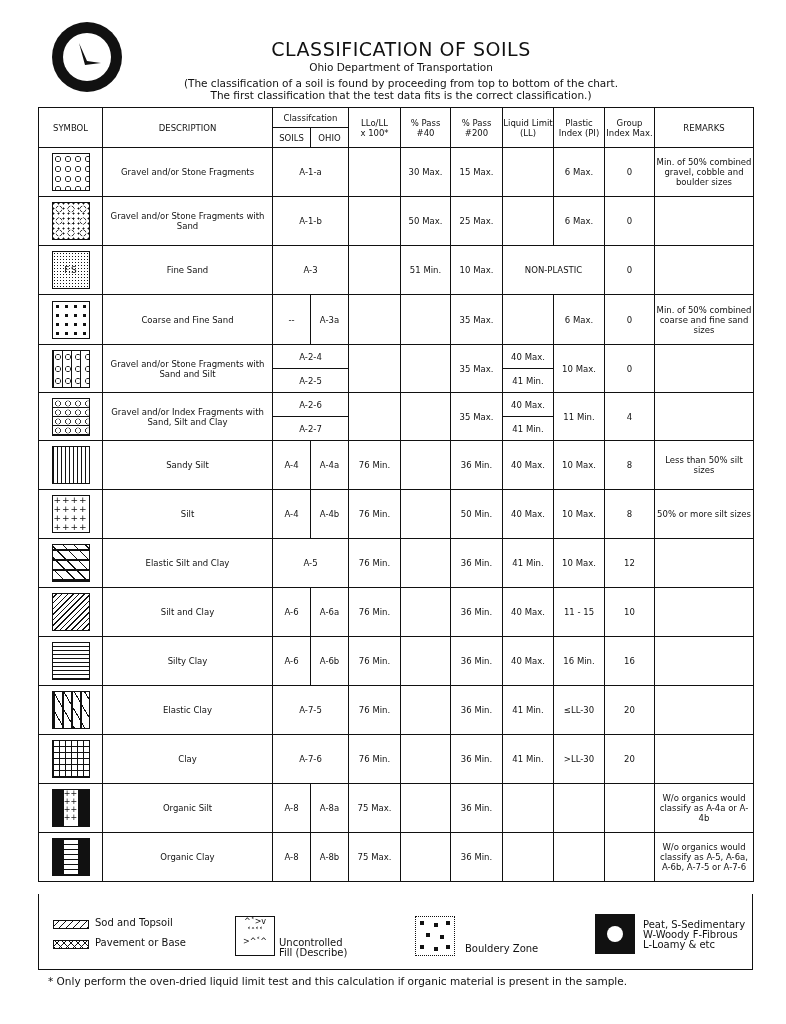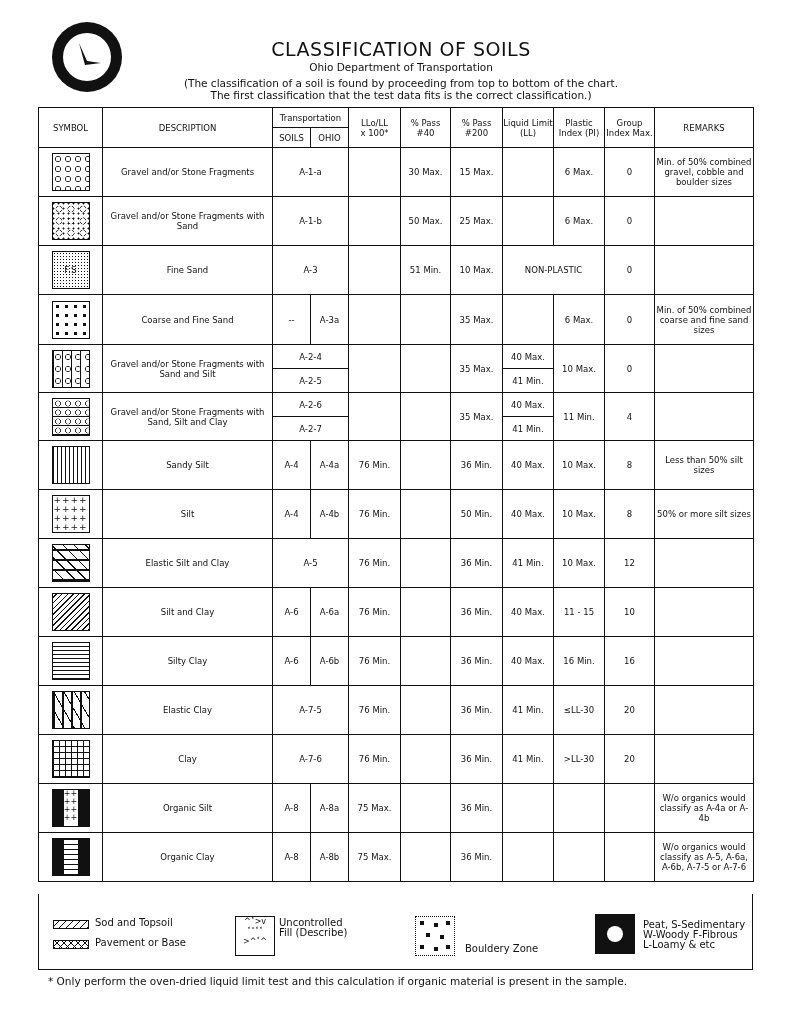--- a/index.html
+++ b/index.html
@@ -50,21 +50,21 @@
       <col style="width:52px">
       <col style="width:51px">
     <col style="width:51px">
       <col style="width:50px">
       <col style="width:99px">
   </colgroup>
   <thead>
     <tr style="height:20px">
       <th rowspan="2" class="big">SYMBOL</th>
       <th rowspan="2" class="big">DESCRIPTION</th>
-      <th colspan="2">Transportation</th>
+      <th colspan="2">Classifcation</th>
       <th rowspan="2"><span>LLo/LL</span><br><span>x 100*</span></th>
       <th rowspan="2">% Pass #40</th>
       <th rowspan="2">% Pass #200</th>
       <th rowspan="2">Liquid Limit (LL)</th>
       <th rowspan="2">Plastic Index (PI)</th>
       <th rowspan="2">Group Index Max.</th>
       <th rowspan="2" class="big">REMARKS</th>
     </tr>
     <tr style="height:20px">
       <th>SOILS</th>
@@ -137,21 +137,21 @@
       <td rowspan="2">0</td>
       <td rowspan="2"></td>
     </tr>
     <tr style="height:24px">
       <td colspan="2">A-2-5</td>
       <td>41 Min.</td>
     </tr>
 
     <tr style="height:24px">
       <td rowspan="2" class="sym"><span class="swatch" style="background:repeating-linear-gradient(0deg,#111 0 1px,transparent 1px 9px), radial-gradient(circle,#fff 2px,#111 2.6px,transparent 3.2px) 0 0/10px 9px;"></span></td>
-      <td rowspan="2" class="desc">Gravel and/or Stone Fragments with Sand, Silt and Clay</td>
+      <td rowspan="2" class="desc">Gravel and/or Index Fragments with Sand, Silt and Clay</td>
       <td colspan="2">A-2-6</td>
       <td rowspan="2"></td>
       <td rowspan="2"></td>
       <td rowspan="2">35 Max.</td>
       <td>40 Max.</td>
       <td rowspan="2">11 Min.</td>
       <td rowspan="2">4</td>
       <td rowspan="2"></td>
     </tr>
     <tr style="height:24px">
@@ -286,21 +286,21 @@
 
 <div class="legend">
 
   <span style="position:absolute; left:14px; top:26px; width:34px; height:7px; border:1px solid #111; background:repeating-linear-gradient(-45deg,#111 0 1px,transparent 1px 5px);"></span>
   <div class="lg" style="left:56px; top:24px;">Sod and Topsoil</div>
 
   <span style="position:absolute; left:14px; top:46px; width:34px; height:7px; border:1px solid #111; background:repeating-linear-gradient(45deg,#111 0 1px,transparent 1px 5px), repeating-linear-gradient(-45deg,#111 0 1px,transparent 1px 5px);"></span>
   <div class="lg" style="left:56px; top:44px;text-align:center;">Pavement or Base</div>
 
   <span style="position:absolute; left:196px; top:22px; width:40px; height:40px; border:1.4px solid #111; font-size:8px; line-height:10px; text-align:center; box-sizing:border-box; overflow:hidden;">^˂&gt;v<br>˂˄˂˂<br>&gt;^˂^</span>
-  <div class="lg" style="left:240px; top:24px;"><span>Uncontrolled</span><br><span>Fill (Describe)</span></div>
+  <div class="lg" style="left:240px; top:44px;"><span>Uncontrolled</span><br><span>Fill (Describe)</span></div>
 
   <span style="position:absolute; left:376px; top:22px; width:40px; height:40px; border:1.4px dotted #111; box-sizing:border-box; background:radial-gradient(#111 0 0) 0 0/0 0, conic-gradient(#111 0 0) 0 0/0 0, repeating-conic-gradient(#111 0 25%,transparent 0 50%) 0 0/0 0; background:linear-gradient(#111,#111) 4px 4px/4px 4px no-repeat, linear-gradient(#111,#111) 18px 6px/4px 4px no-repeat, linear-gradient(#111,#111) 30px 4px/4px 4px no-repeat, linear-gradient(#111,#111) 10px 16px/4px 4px no-repeat, linear-gradient(#111,#111) 24px 18px/4px 4px no-repeat, linear-gradient(#111,#111) 4px 28px/4px 4px no-repeat, linear-gradient(#111,#111) 18px 30px/4px 4px no-repeat, linear-gradient(#111,#111) 30px 28px/4px 4px no-repeat;"></span>
   <div class="lg" style="left:426px; top:50px;">Bouldery Zone</div>
 
   <span style="position:absolute; left:556px; top:20px; width:40px; height:40px; background:#111;">
       <span style="position:absolute; left:12px; top:12px; width:16px; height:16px; border-radius:50%; background:#fff;"></span>
     </span>
   <div class="lg" style="left:604px; top:26px;"><span>Peat, S-Sedimentary</span><br><span>W-Woody F-Fibrous</span><br><span>L-Loamy &amp; etc</span></div>
 </div>
 

